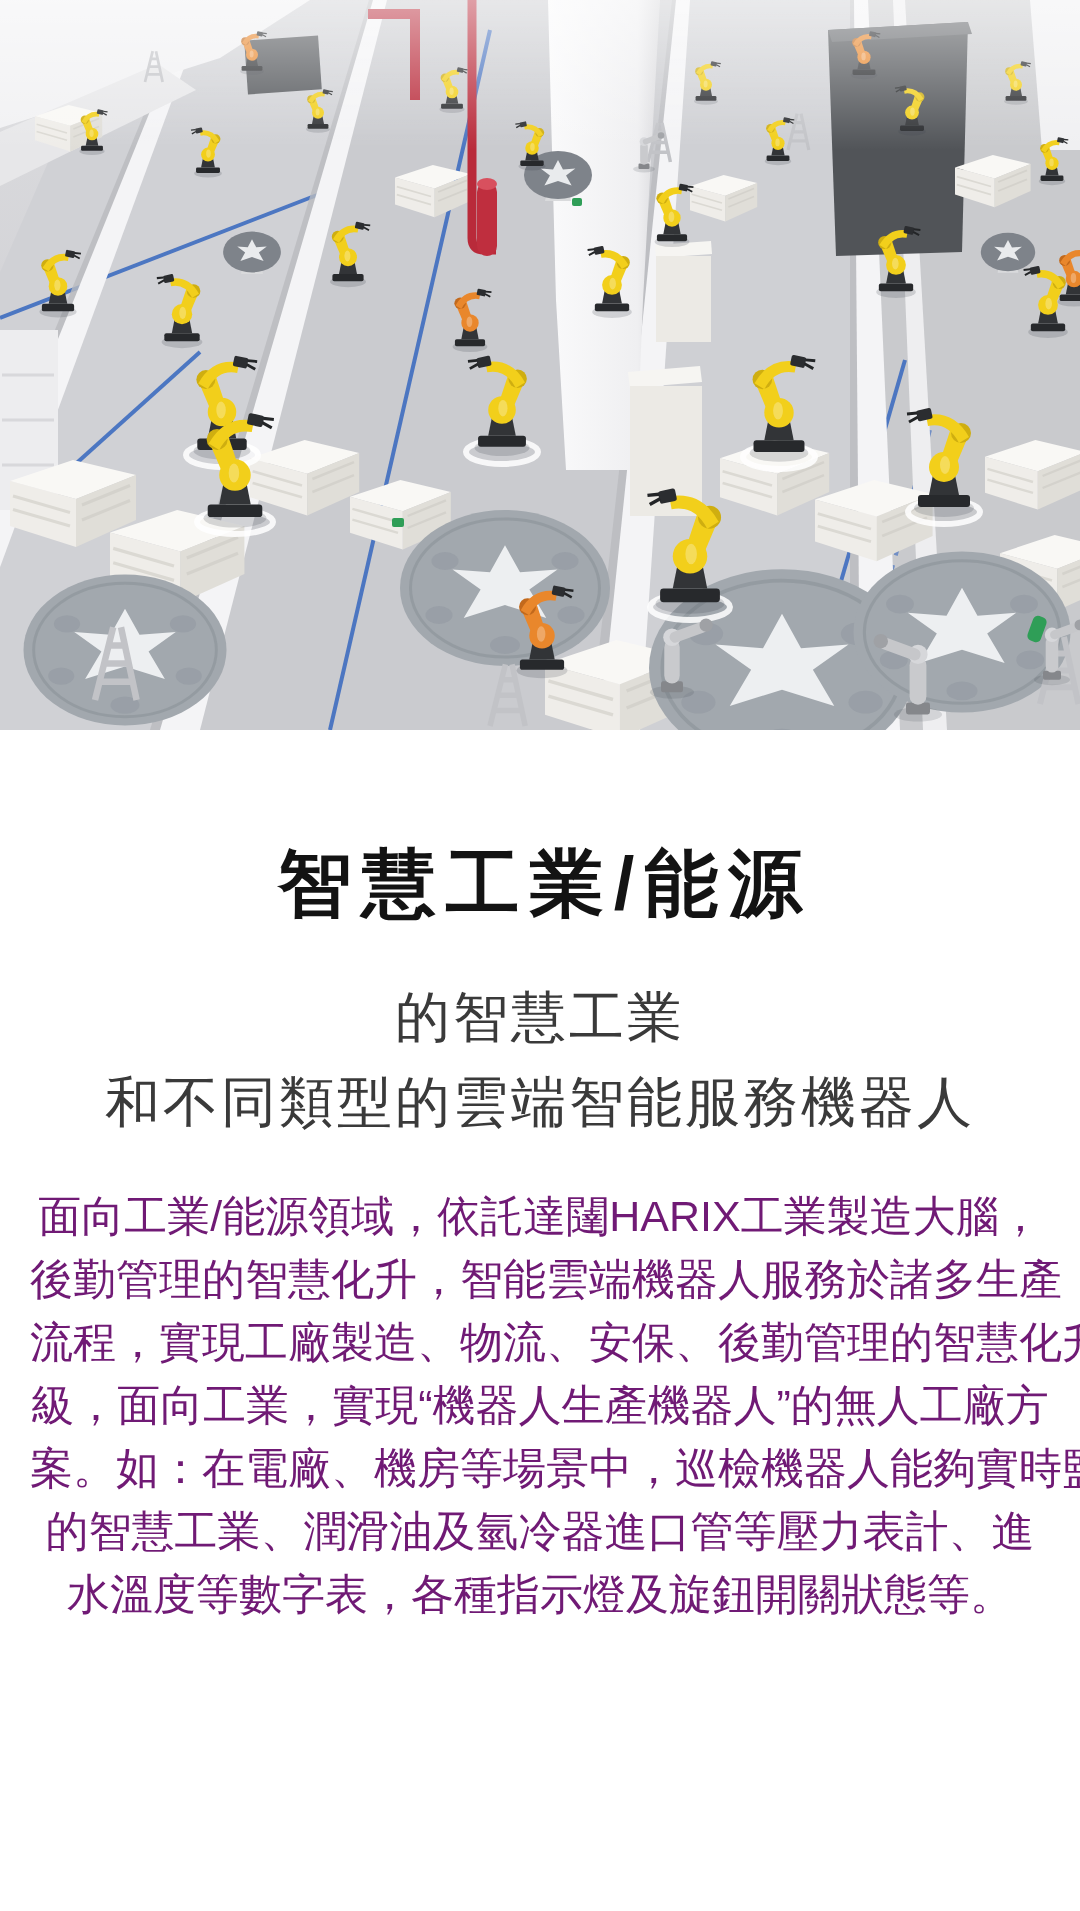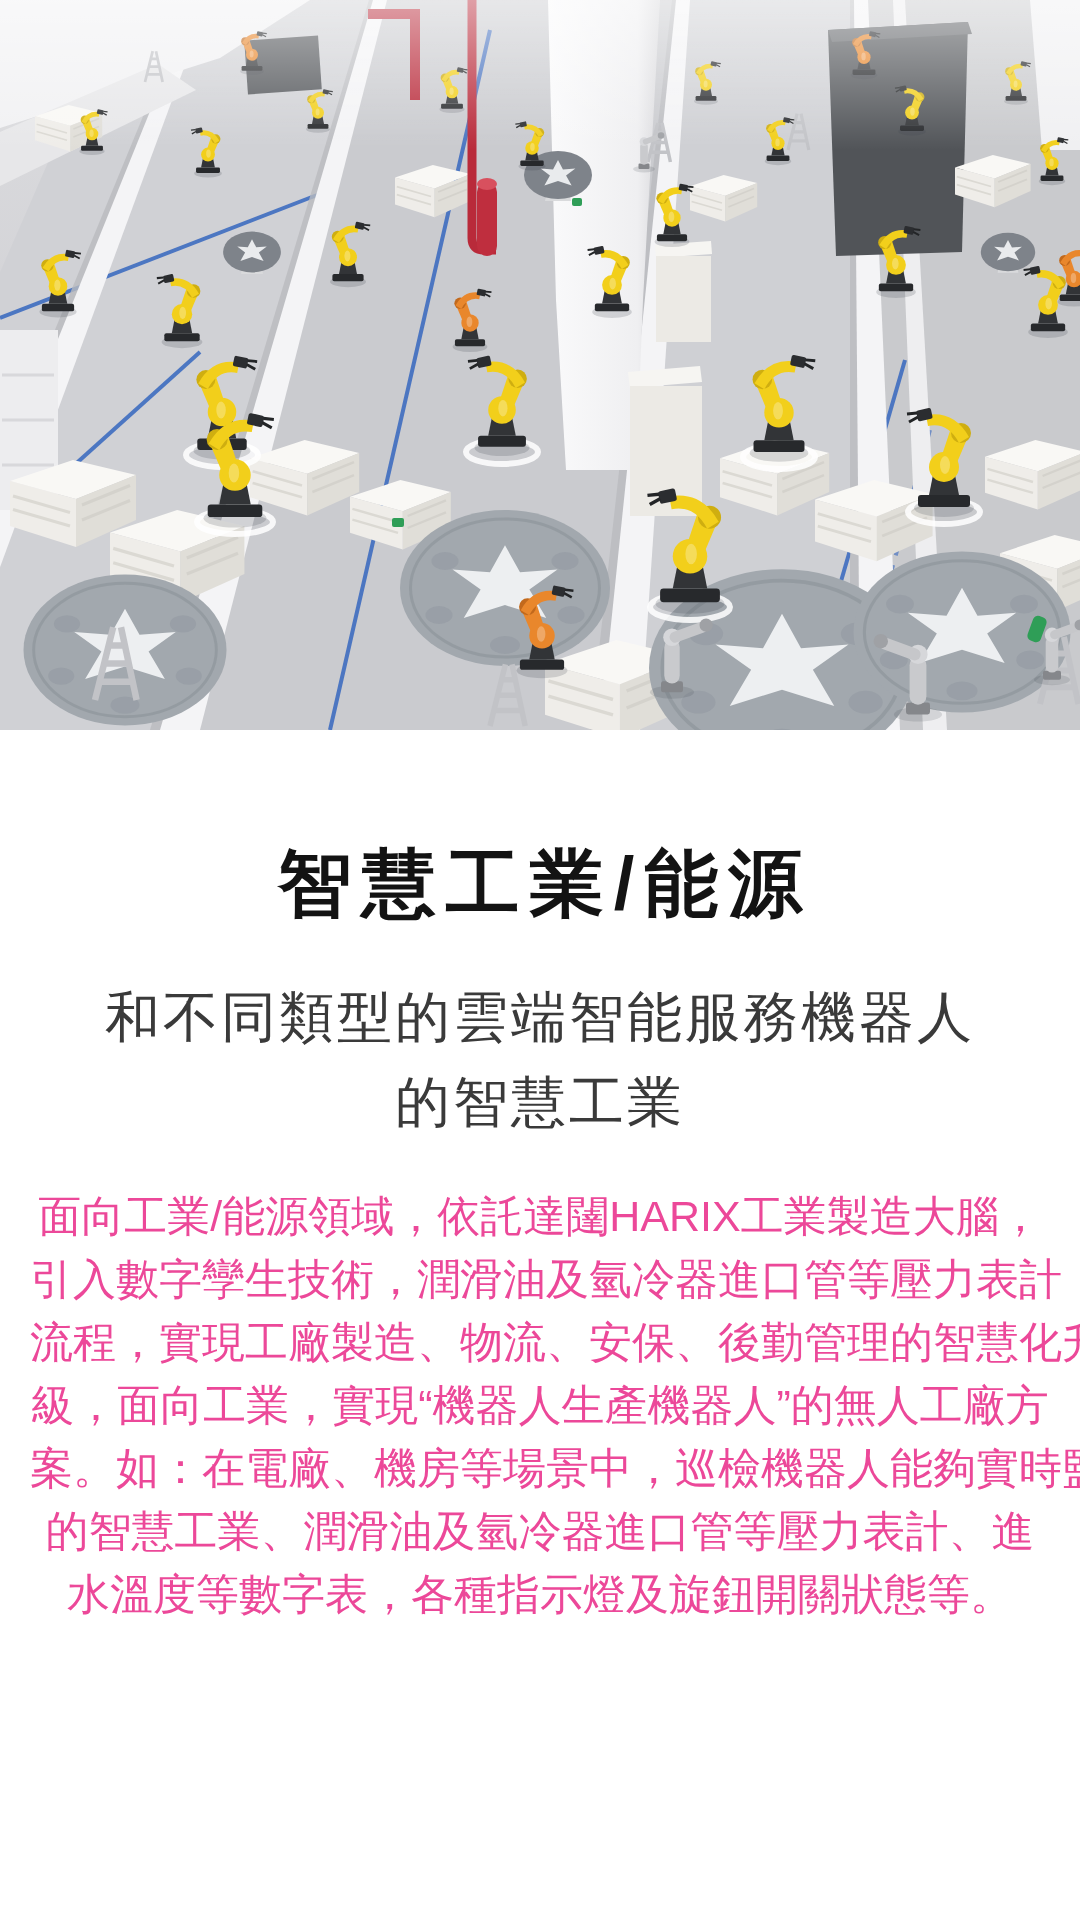--- a/index.html
+++ b/index.html
@@ -22,21 +22,21 @@
   }
   .page-subtitle{
     margin:52px 0 0 0;
     font-size:55px;line-height:85px;font-weight:500;
     letter-spacing:3px;text-align:center;color:#3a3a3a;
   }
   .sub-line{display:block;white-space:nowrap;}
   .page-body{
     margin:40px 30px 0 30px;
     font-size:43px;line-height:63px;font-weight:400;
-    text-align:center;color:#ec4899;
+    text-align:center;color:#701a75;
   }
   .body-line{display:block;white-space:nowrap;}
 </style>
 </head>
 <body>
 
 <div class="page">
 
   <figure class="hero">
     <svg width="1080" height="730" viewBox="0 0 1080 730" xmlns="http://www.w3.org/2000/svg">
@@ -257,27 +257,27 @@
       </g>
 
       <rect x="0" y="0" width="1080" height="150" fill="url(#fadeW)"></rect>
     </svg>
   </figure>
 
   <section class="content">
     <h1 class="page-title">智慧工業/能源</h1>
 
     <h2 class="page-subtitle">
+      <span class="sub-line">的智慧工業</span>
       <span class="sub-line">和不同類型的雲端智能服務機器人</span>
-      <span class="sub-line">的智慧工業</span>
     </h2>
 
     <p class="page-body">
       <span class="body-line">面向工業/能源領域，依託達闥HARIX工業製造大腦，</span>
-      <span class="body-line">引入數字孿生技術，潤滑油及氫冷器進口管等壓力表計</span>
+      <span class="body-line">後勤管理的智慧化升，智能雲端機器人服務於諸多生產</span>
       <span class="body-line">流程，實現工廠製造、物流、安保、後勤管理的智慧化升</span>
       <span class="body-line">級，面向工業，實現“機器人生產機器人”的無人工廠方</span>
       <span class="body-line">案。如：在電廠、機房等場景中，巡檢機器人能夠實時監</span>
       <span class="body-line">的智慧工業、潤滑油及氫冷器進口管等壓力表計、進</span>
       <span class="body-line">水溫度等數字表，各種指示燈及旋鈕開關狀態等。</span>
     </p>
   </section>
 
 </div>
 

